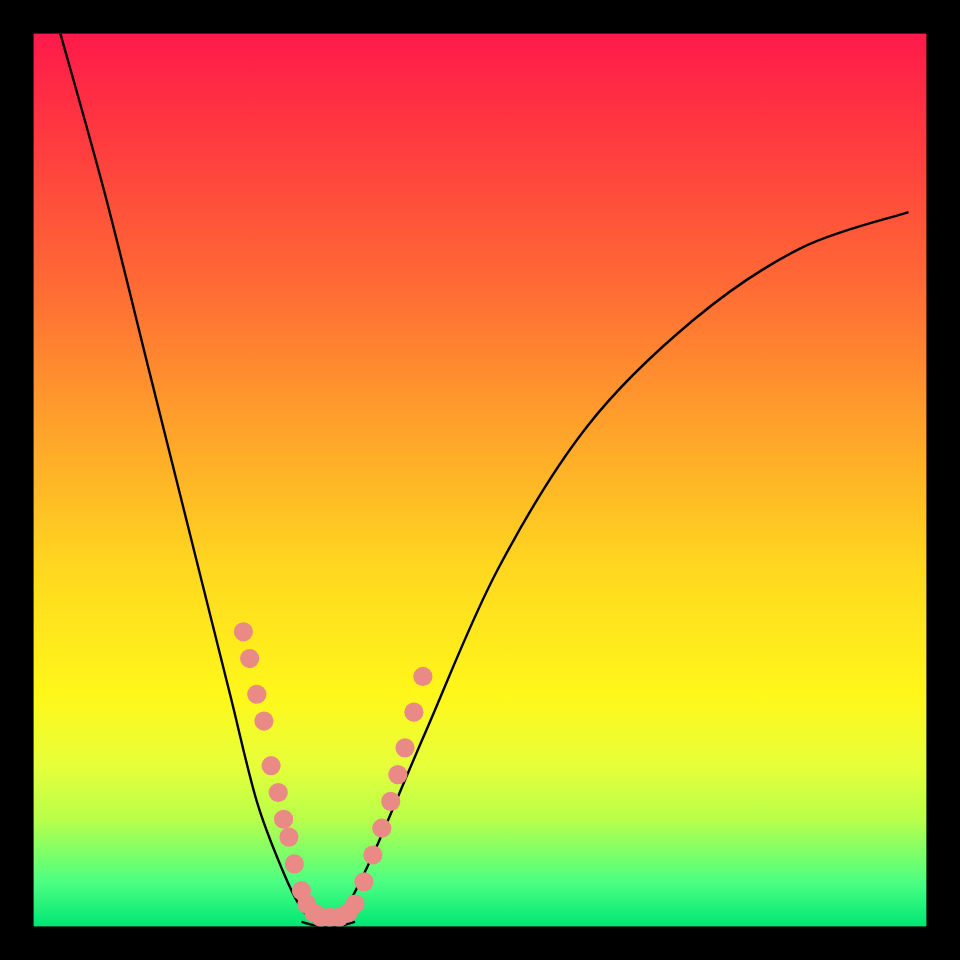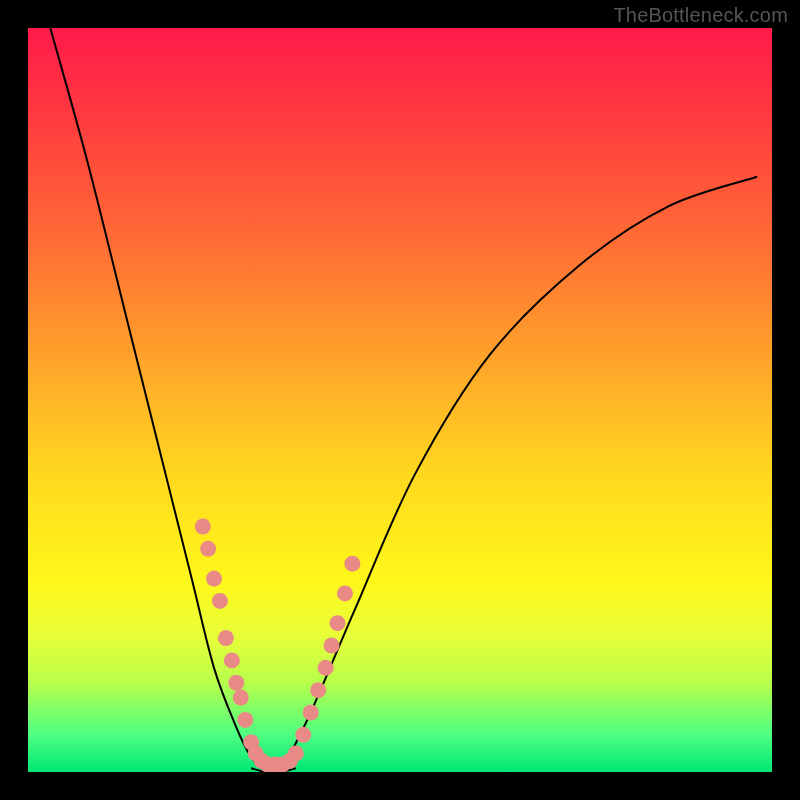--- a/index.html
+++ b/index.html
@@ -51,21 +51,20 @@
     position: absolute;
     top: 0; left: 0;
     width: 744px;
     height: 744px;
   }
 </style>
 </head>
 <body>
 
 <div class="frame">
-  <div class="watermark">TheBottleneck.com</div>
   <div class="plot-area">
     <svg class="curves" viewBox="0 0 744 744">
       <g id="curve-group">
           <path d="M 22.32 0 C 28.52 22.32000000000001, 47.120000000000005 86.80000000000007, 59.52 133.92000000000007 C 71.92 181.04000000000008, 84.32000000000001 233.12000000000003, 96.72 282.72 C 109.11999999999999 332.32000000000005, 122.75999999999999 386.88000000000005, 133.92 431.52000000000004 C 145.07999999999998 476.16, 155 515.8399999999999, 163.68 550.56 C 172.36 585.28, 178.56 615.04, 186 639.84 C 193.44 664.6400000000001, 202.12000000000003 684.48, 208.32000000000002 699.36 C 214.52 714.24, 218.23999999999998 721.6800000000001, 223.2 729.12 C 228.16 736.56, 235.60000000000002 741.52, 238.08 744" fill="none" stroke="#000" stroke-width="2"></path>
           <path d="M 252.96 744 C 257.92 734.08, 270.32000000000005 711.76, 282.72 684.48 C 295.12 657.2, 310 620, 327.36 580.3199999999999 C 344.72 540.6399999999999, 364.56 488.55999999999995, 386.88 446.4 C 409.2 404.24, 434 362.0799999999999, 461.28 327.35999999999996 C 488.55999999999995 292.64, 520.8 262.88, 550.56 238.07999999999998 C 580.3199999999999 213.27999999999997, 610.08 193.43999999999994, 639.84 178.55999999999995 C 669.6 163.67999999999995, 714.24 153.75999999999996, 729.12 148.79999999999995" fill="none" stroke="#000" stroke-width="2"></path>
           <path d="M 223.2 740.28 C 225.68 740.9, 233.12 743.38, 238.08 744 C 243.04000000000002 744.62, 248 744.62, 252.96 744 C 257.92 743.38, 265.35999999999996 740.9, 267.84 740.28" fill="none" stroke="#000" stroke-width="2"></path>
         </g>
       <g id="marker-group">
           <circle cx="174.84" cy="498.48" r="8" fill="#e98a87"></circle>
           <circle cx="180.048" cy="520.8" r="8" fill="#e98a87"></circle>

